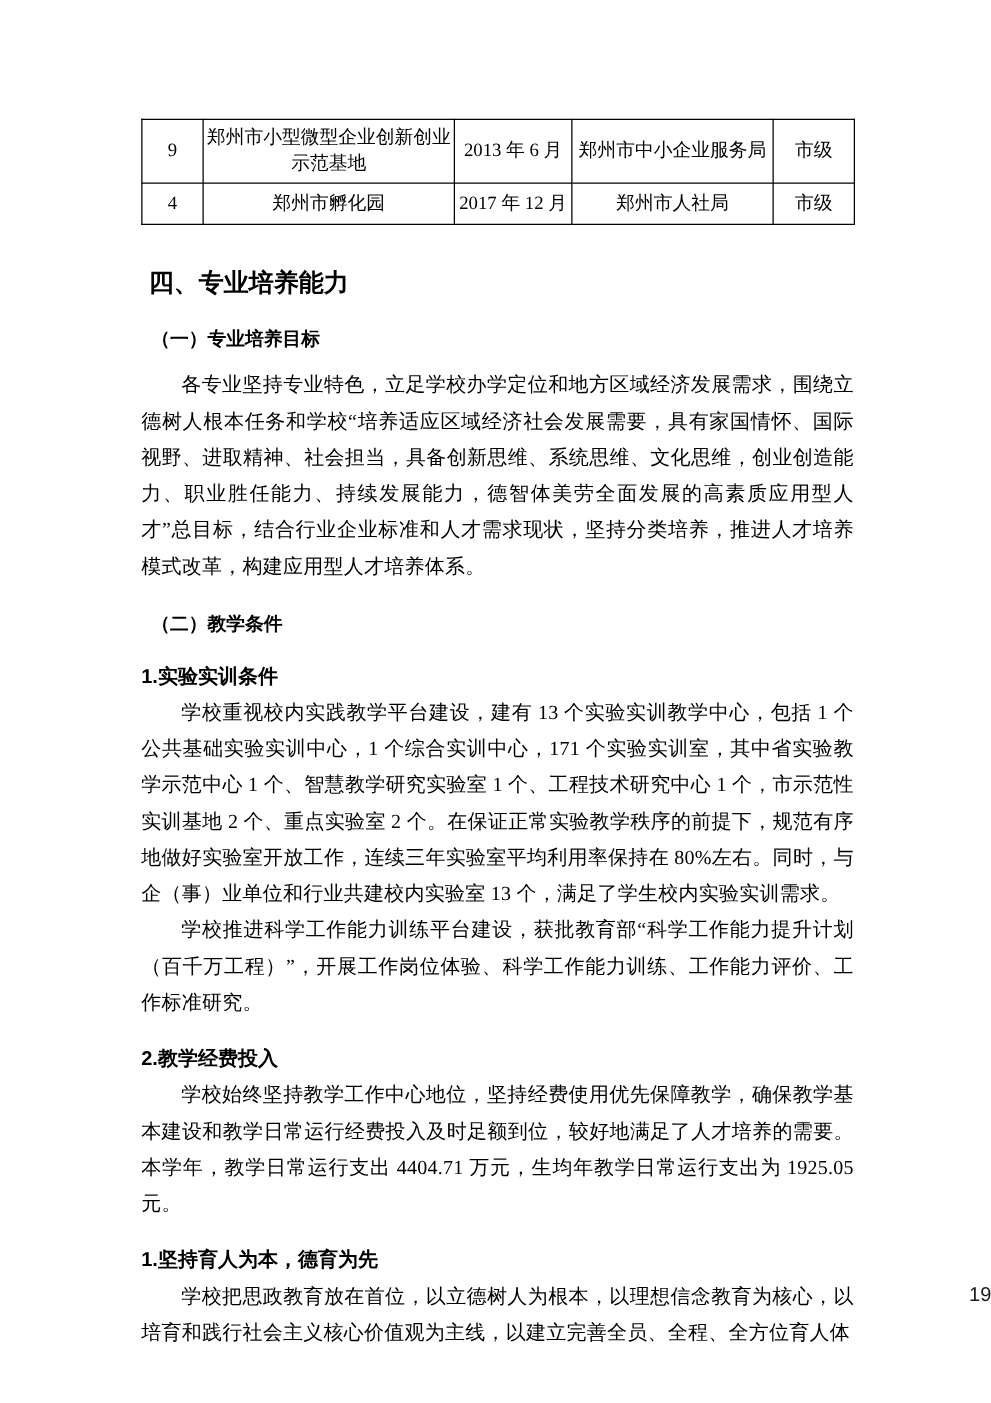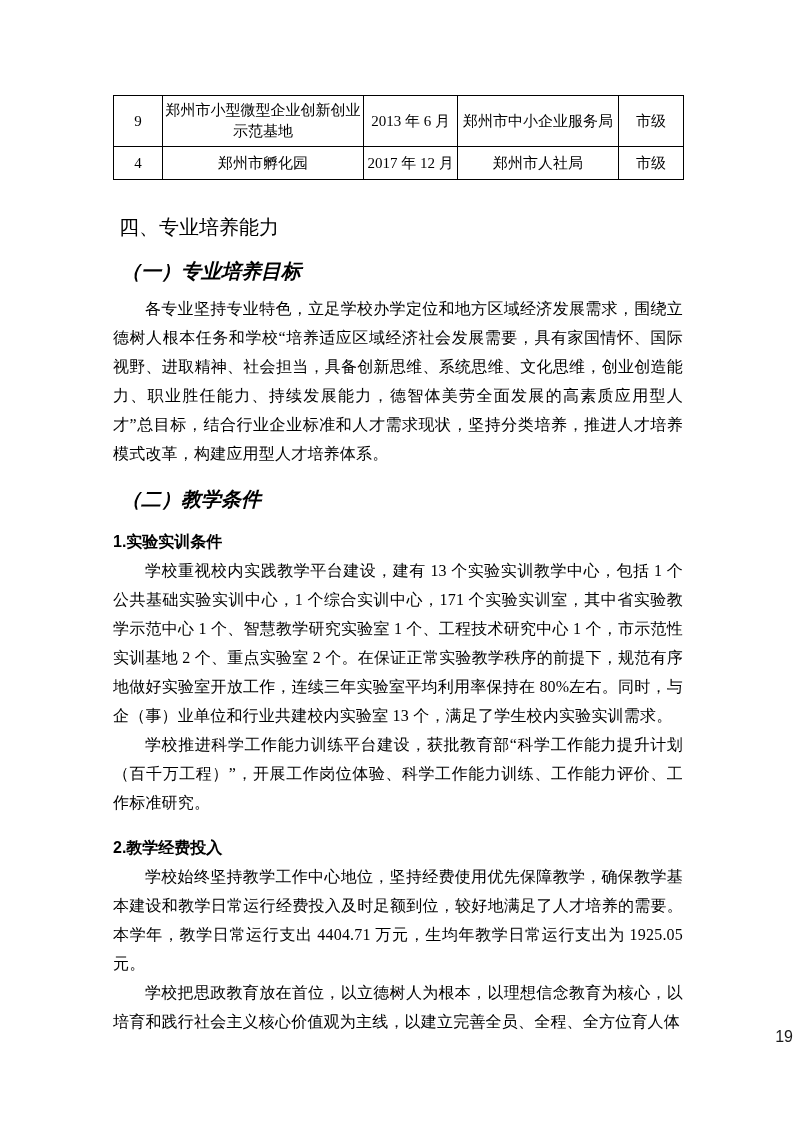--- a/index.html
+++ b/index.html
@@ -34,32 +34,31 @@
     line-height: 21px;
     text-align: center;
     vertical-align: middle;
     padding: 4px 2px;
   }
   tr.row-9 td { height: 36px; }
   tr.row-10 td { height: 24px; }
   
   h1.chapter {
     font-family: "Liberation Sans", sans-serif;
-    font-weight: normal;
+    font-weight: bold;
     font-size: 20px;
     line-height: 26px;
     margin: 34px 0 0 6px;
   }
   h2.section {
     font-family: "Liberation Sans", sans-serif;
     font-weight: bold;
-    font-size: 20px;
+    font-size: 15px;
     line-height: 23px;
     margin: 20px 0 11px 8px;
-    font-style: italic;
   }
   h3.subsection {
     font-family: "Liberation Sans", sans-serif;
     font-weight: bold;
     font-size: 16px;
     line-height: 29px;
     margin: 16px 0 0 0;
   }
   
   p.body {
@@ -119,18 +118,19 @@
     <h2 class="section">（一）专业培养目标</h2>
     <p class="body">各专业坚持专业特色，立足学校办学定位和地方区域经济发展需求，围绕立德树人根本任务和学校“培养适应区域经济社会发展需要，具有家国情怀、国际视野、进取精神、社会担当，具备创新思维、系统思维、文化思维，创业创造能力、职业胜任能力、持续发展能力，德智体美劳全面发展的高素质应用型人才”总目标，结合行业企业标准和人才需求现状，坚持分类培养，推进人才培养模式改革，构建应用型人才培养体系。</p>
 
     <h2 class="section">（二）教学条件</h2>
     <h3 class="subsection">1.实验实训条件</h3>
     <p class="body">学校重视校内实践教学平台建设，建有 13 个实验实训教学中心，包括 1 个公共基础实验实训中心，1 个综合实训中心，171 个实验实训室，其中省实验教学示范中心 1 个、智慧教学研究实验室 1 个、工程技术研究中心 1 个，市示范性实训基地 2 个、重点实验室 2 个。在保证正常实验教学秩序的前提下，规范有序地做好实验室开放工作，连续三年实验室平均利用率保持在 80%左右。同时，与企（事）业单位和行业共建校内实验室 13 个，满足了学生校内实验实训需求。</p>
     <p class="body">学校推进科学工作能力训练平台建设，获批教育部“科学工作能力提升计划（百千万工程）”，开展工作岗位体验、科学工作能力训练、工作能力评价、工作标准研究。</p>
     <h3 class="subsection">2.教学经费投入</h3>
     <p class="body">学校始终坚持教学工作中心地位，坚持经费使用优先保障教学，确保教学基本建设和教学日常运行经费投入及时足额到位，较好地满足了人才培养的需要。本学年，教学日常运行支出 4404.71 万元，生均年教学日常运行支出为 1925.05 元。</p>
 
+    <h3 class="subsection">1.坚持育人为本，德育为先</h3>
     <p class="body">学校把思政教育放在首位，以立德树人为根本，以理想信念教育为核心，以培育和践行社会主义核心价值观为主线，以建立完善全员、全程、全方位育人体</p>
 
   </div>
 
   <div class="page-number">19</div>
 </div>
 
 </body></html>

